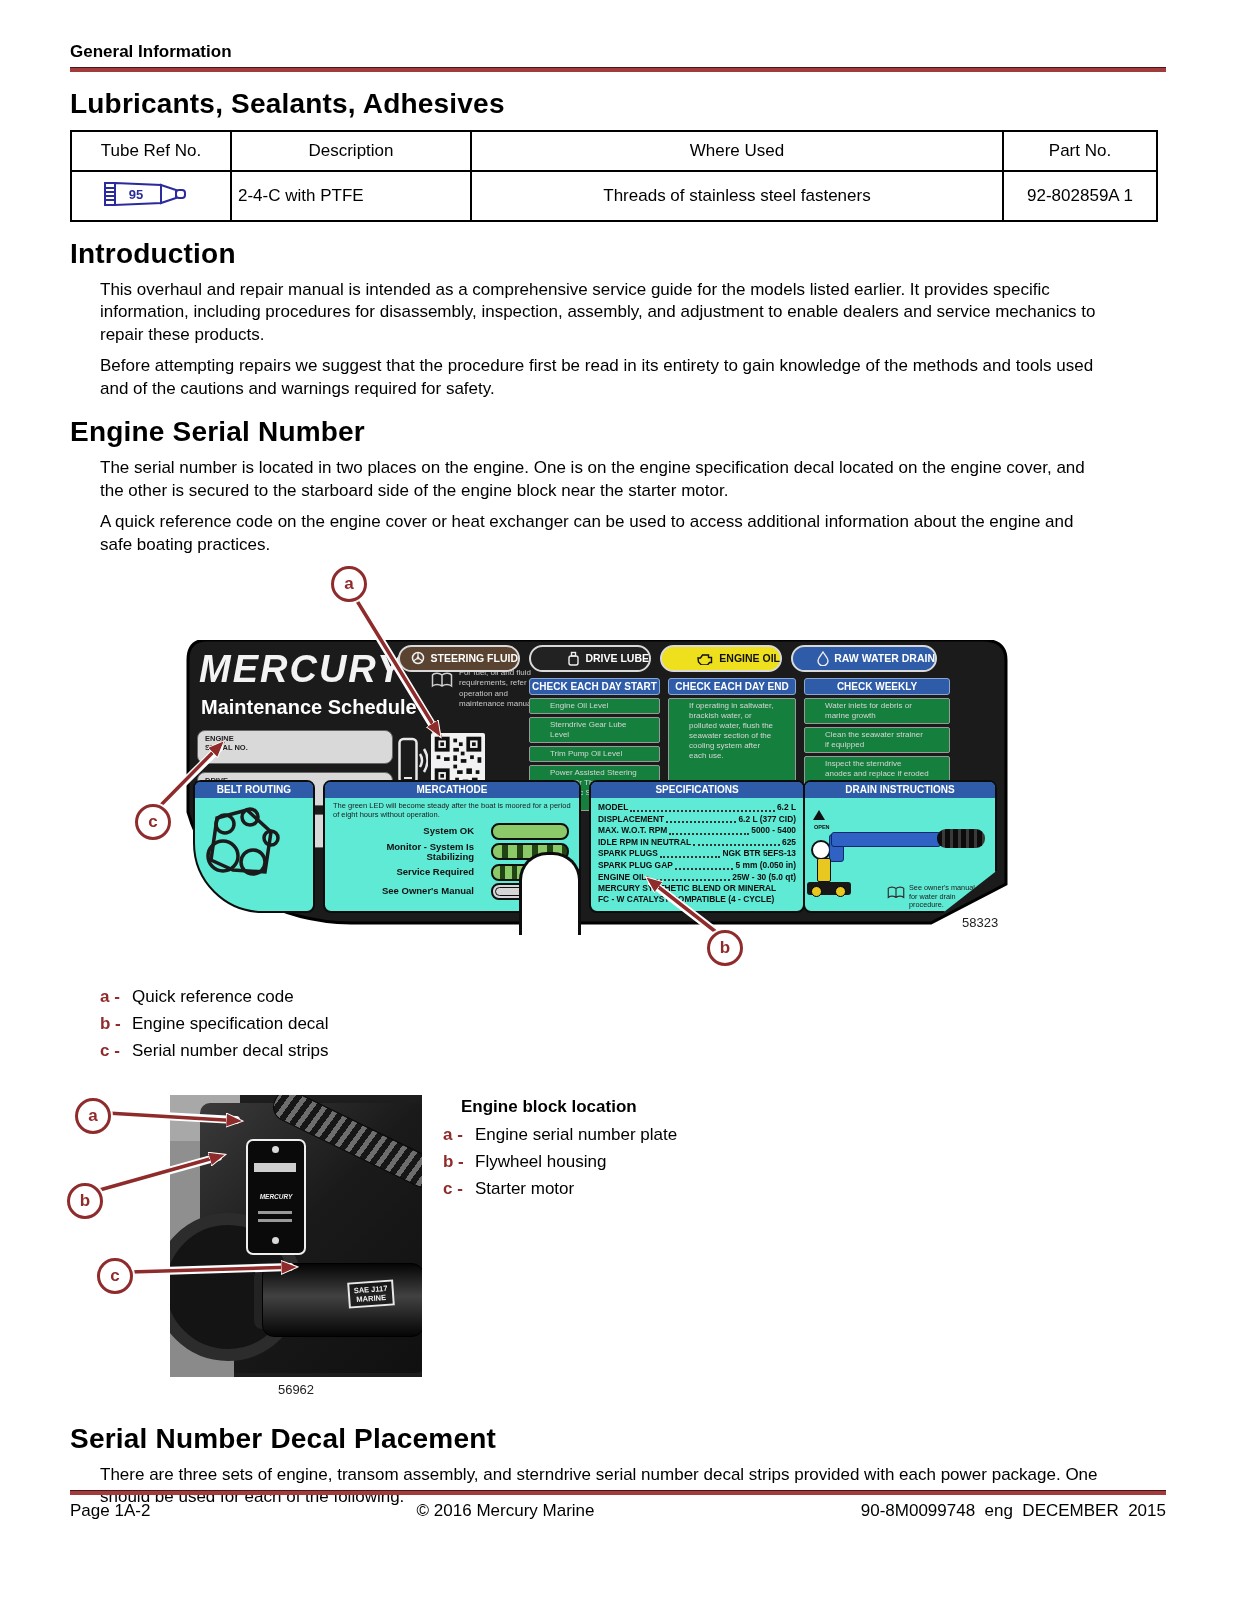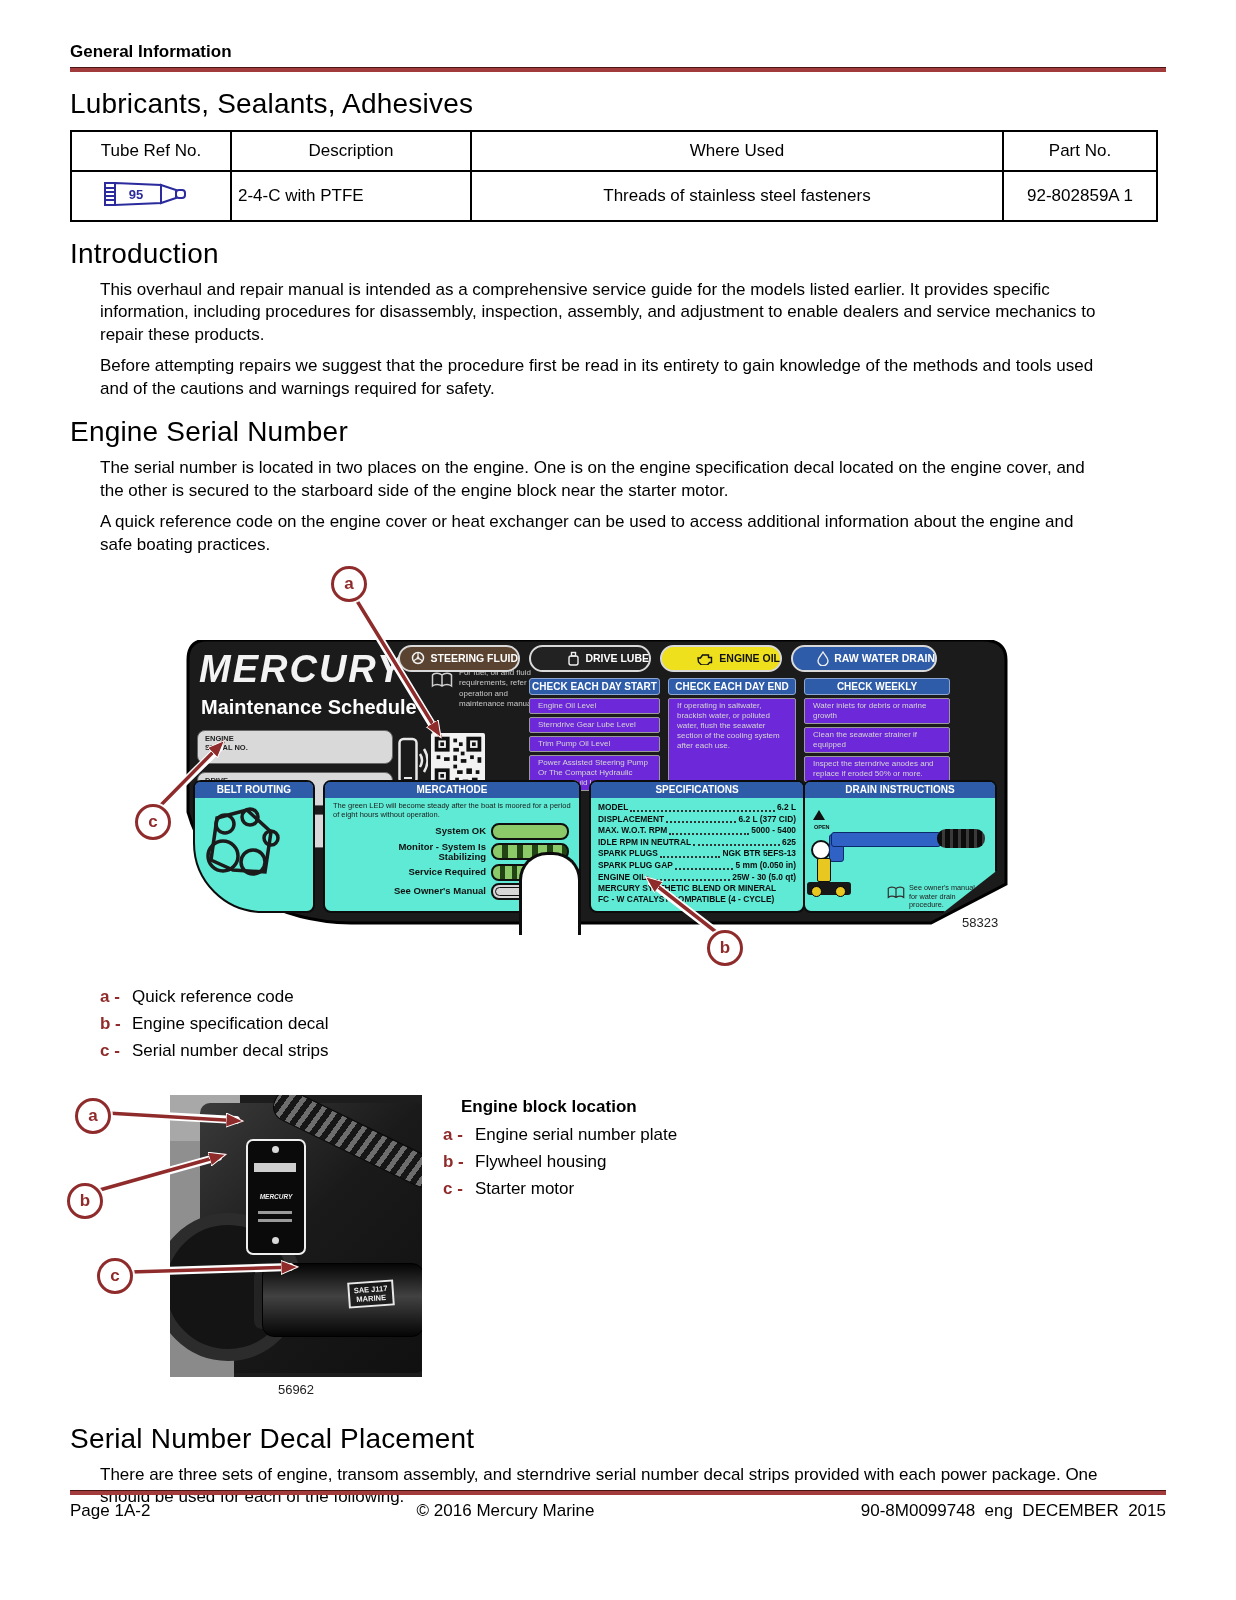--- a/index.html
+++ b/index.html
@@ -2,21 +2,21 @@
 <html><head>
 <meta charset="utf-8">
 <style>
   html,body{margin:0;padding:0;}
   body{width:1236px;height:1600px;background:#fff;color:#000;
        font-family:"Liberation Sans",sans-serif;position:relative;overflow:hidden;}
 
   
   .breadcrumb{padding:42px 70px 5px 70px;font-size:17px;font-weight:bold;}
   .rule{height:4px;background:#a23b3b;margin:0 70px;border-top:1px solid #4a1515;}
-  h1{font-size:28px;font-weight:normal;margin:16px 70px 8px 70px;letter-spacing:.2px;}
+  h1{font-size:28px;font-weight:bold;margin:16px 70px 8px 70px;letter-spacing:.2px;}
   .para{margin:9px 131px 9px 100px;font-size:17px;line-height:1.32;}
 
   
   table.lub{border-collapse:collapse;margin:10px 70px 0 70px;width:1030px;table-layout:fixed;}
   table.lub th,table.lub td{border:2px solid #000;font-size:17px;padding:4px 6px;}
   table.lub th{font-weight:normal;text-align:center;height:30px;}
   table.lub td{height:40px;}
   .c-tube{width:146px;text-align:center;}
   .c-desc{width:226px;text-align:left;}
   .c-where{width:518px;text-align:center;}
@@ -36,28 +36,28 @@
   .pill{top:5px;height:27px;border-radius:14px;border:2px solid #d9d9d9;display:flex;
      align-items:center;justify-content:flex-end;gap:5px;font-size:10.5px;font-weight:bold;
      color:#fff;box-sizing:border-box;}
   .note-ic{color:#cfcfcf;}
   .decal-note{left:276px;top:28px;width:88px;font-size:8px;color:#c8c8c8;line-height:1.3;}
   .qr{left:248px;top:92px;}
   .phone{left:215px;top:96px;}
   .col{top:38px;position:absolute;}
   .chead{height:15px;background:#2e5ca8;border:1px solid #8fa7d0;border-radius:3px;color:#fff;
      font-size:10px;font-weight:bold;text-align:center;line-height:15px;}
-  .citem{margin-top:3px;background:#6d28d9;border:1px solid #9a9a9a;border-radius:2px;
-     color:#d5d5d5;font-size:8px;line-height:1.25;padding:2px 8px;}
+  .citem{margin-top:3px;background:#15803d;border:1px solid #9a9a9a;border-radius:2px;
+     color:#d5d5d5;font-size:8px;line-height:1.25;padding:2px 20px;}
   .panel{position:absolute;top:140px;height:133px;background:#5eead4;border:2px solid #0c0c0c;
      border-radius:8px;box-sizing:border-box;}
   .phead{height:16px;background:#2e5ca8;border-radius:5px 5px 0 0;color:#fff;font-size:10px;
      font-weight:bold;text-align:center;line-height:16px;}
   .merc-note{padding:3px 8px 1px 8px;font-size:7.5px;color:#1c1c1c;line-height:1.25;}
-  .merc-row{display:flex;justify-content:flex-end;align-items:center;gap:5px;margin:2px 10px 0 0;}
+  .merc-row{display:flex;justify-content:flex-end;align-items:center;gap:17px;margin:2px 10px 0 0;}
   .merc-lab{font-size:9.5px;font-weight:bold;text-align:right;line-height:1.05;color:#111;width:130px;}
   .led{width:74px;height:13px;border:2px solid #101010;border-radius:8px;background:#8cc968;}
   .led.dash{background:repeating-linear-gradient(90deg,#8cc968 0 9px,#224414 9px 15px);}
   .led.dot{background:repeating-linear-gradient(90deg,#8cc968 0 7px,#224414 7px 12px);}
   .led.outline{background:#d6d6d6;position:relative;}
   .led-inner{position:absolute;left:2px;right:2px;top:2px;bottom:2px;border:1.5px solid #101010;
      border-radius:6px;}
   .spec-body{padding:4px 7px 0 7px;}
   .spec-row{display:flex;align-items:flex-end;font-size:8.4px;font-weight:bold;color:#0d0d0d;
      line-height:1.38;}

